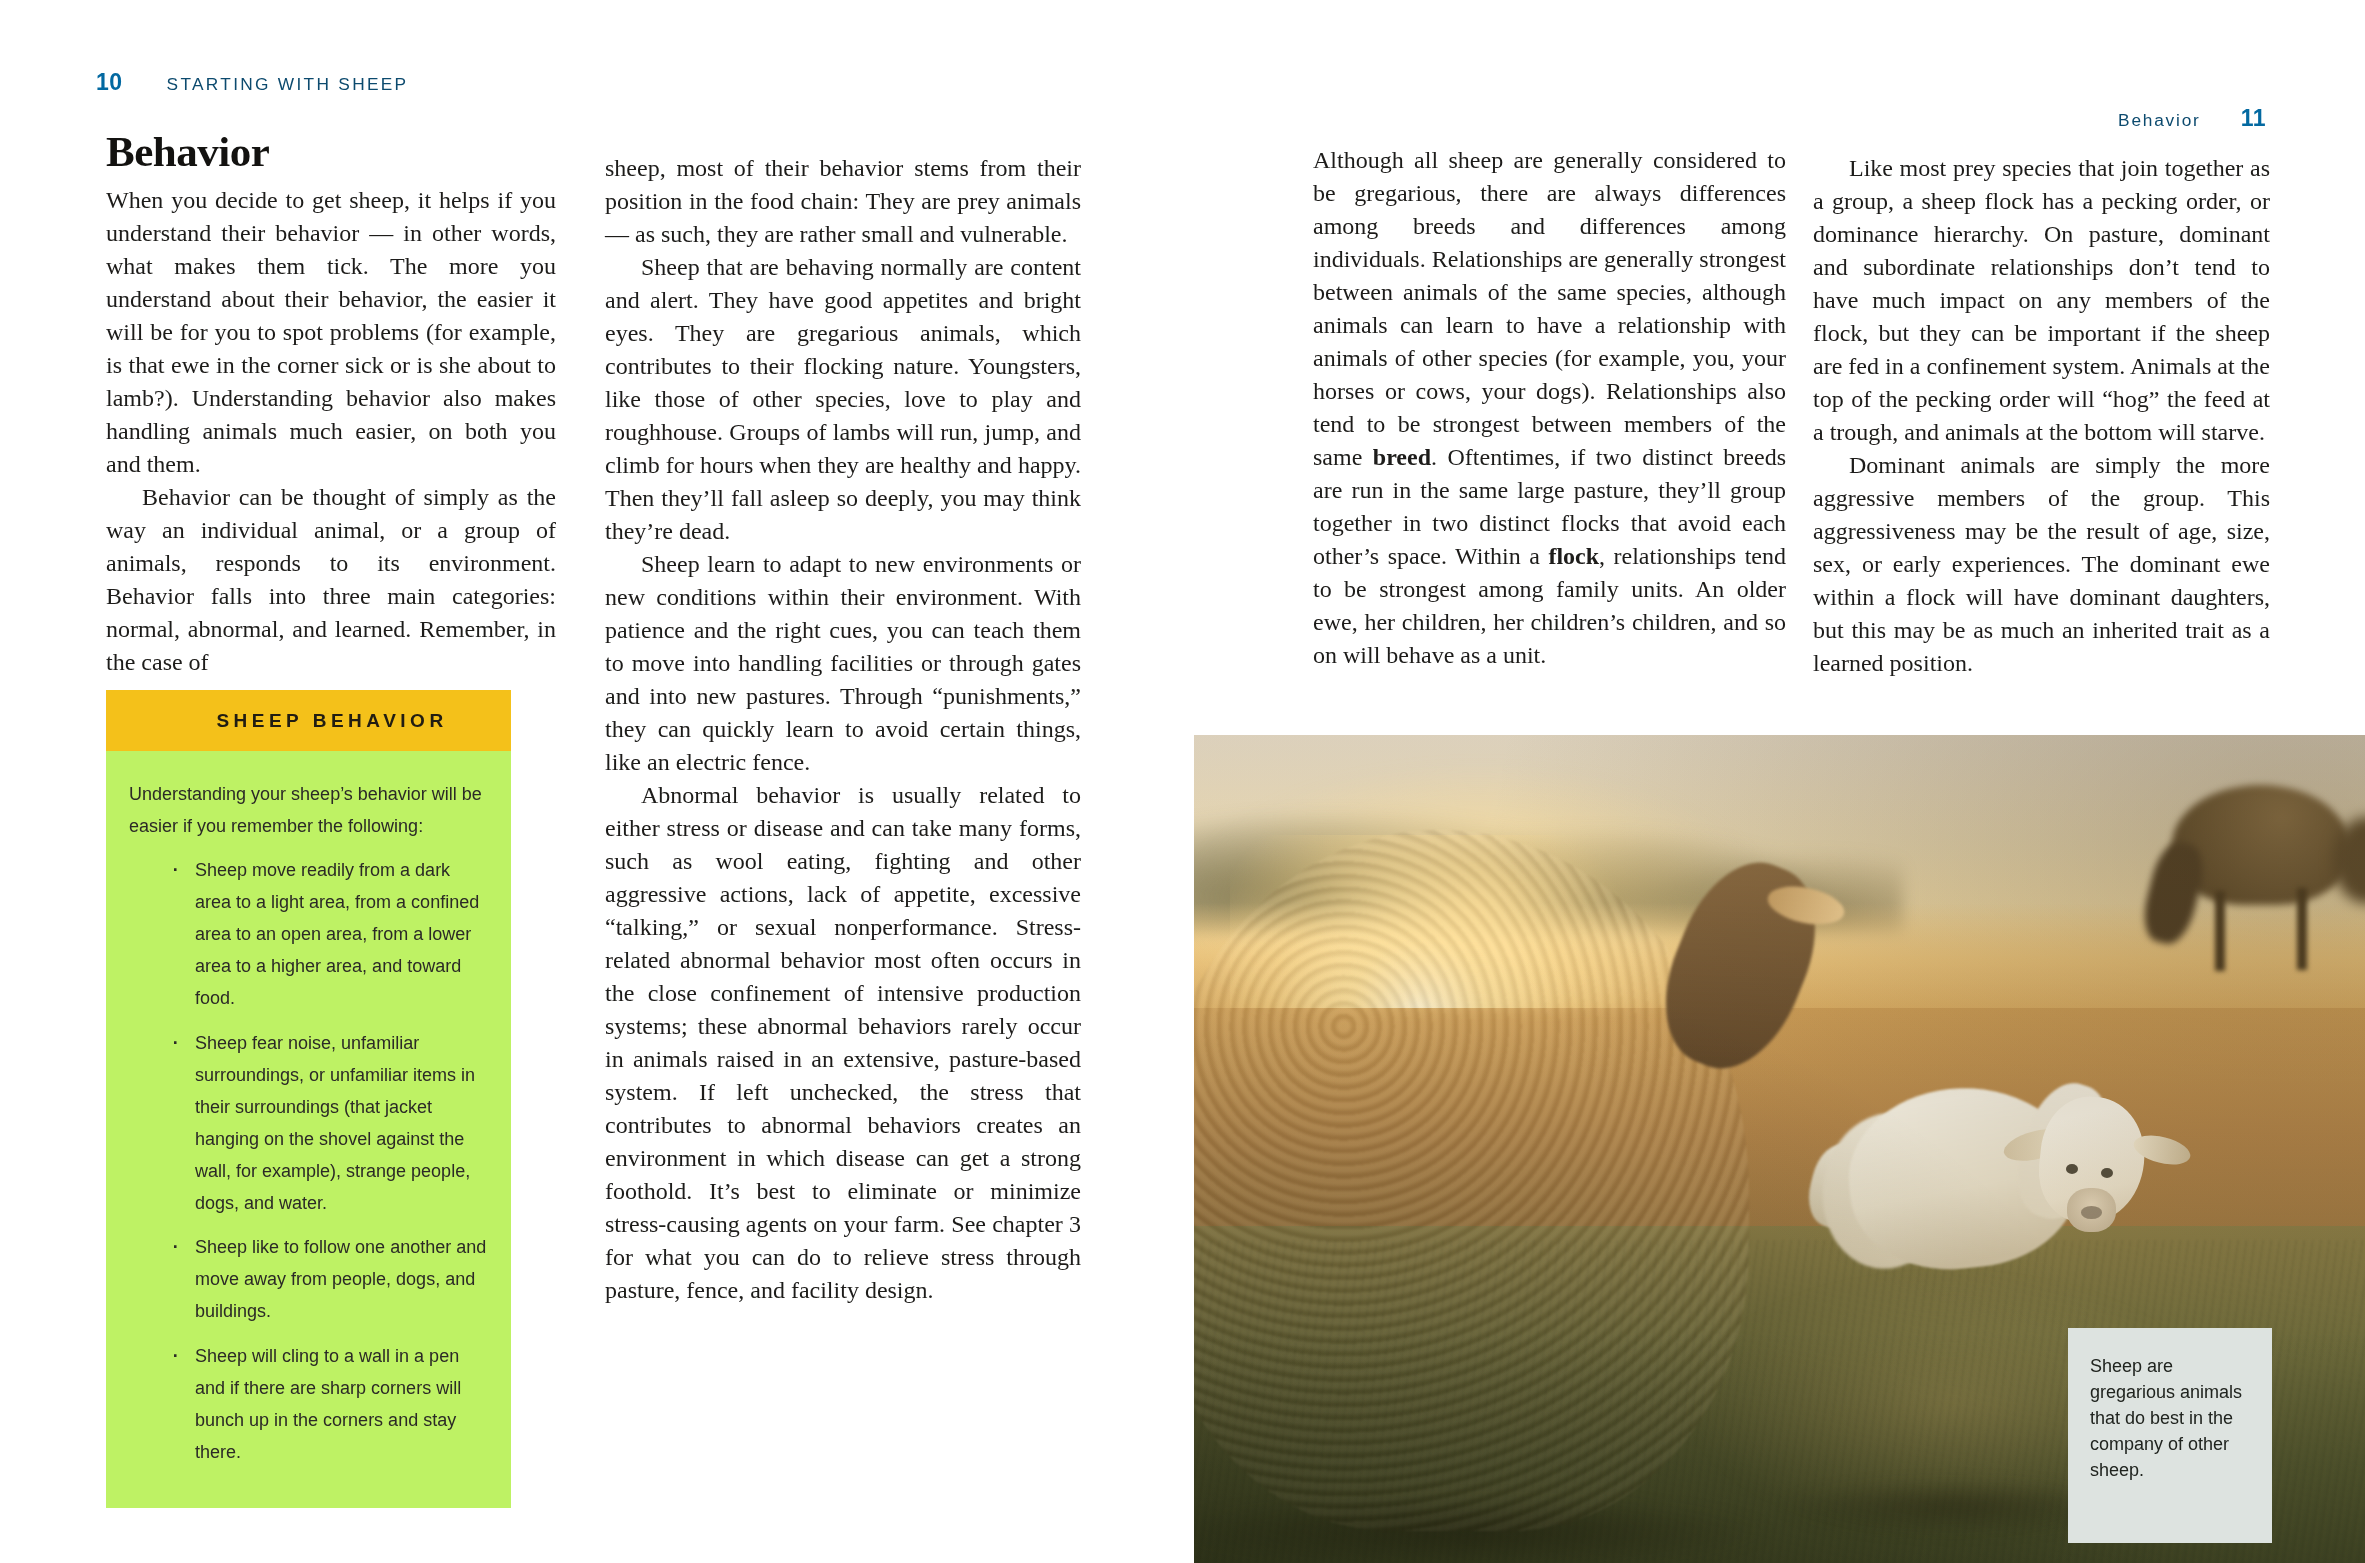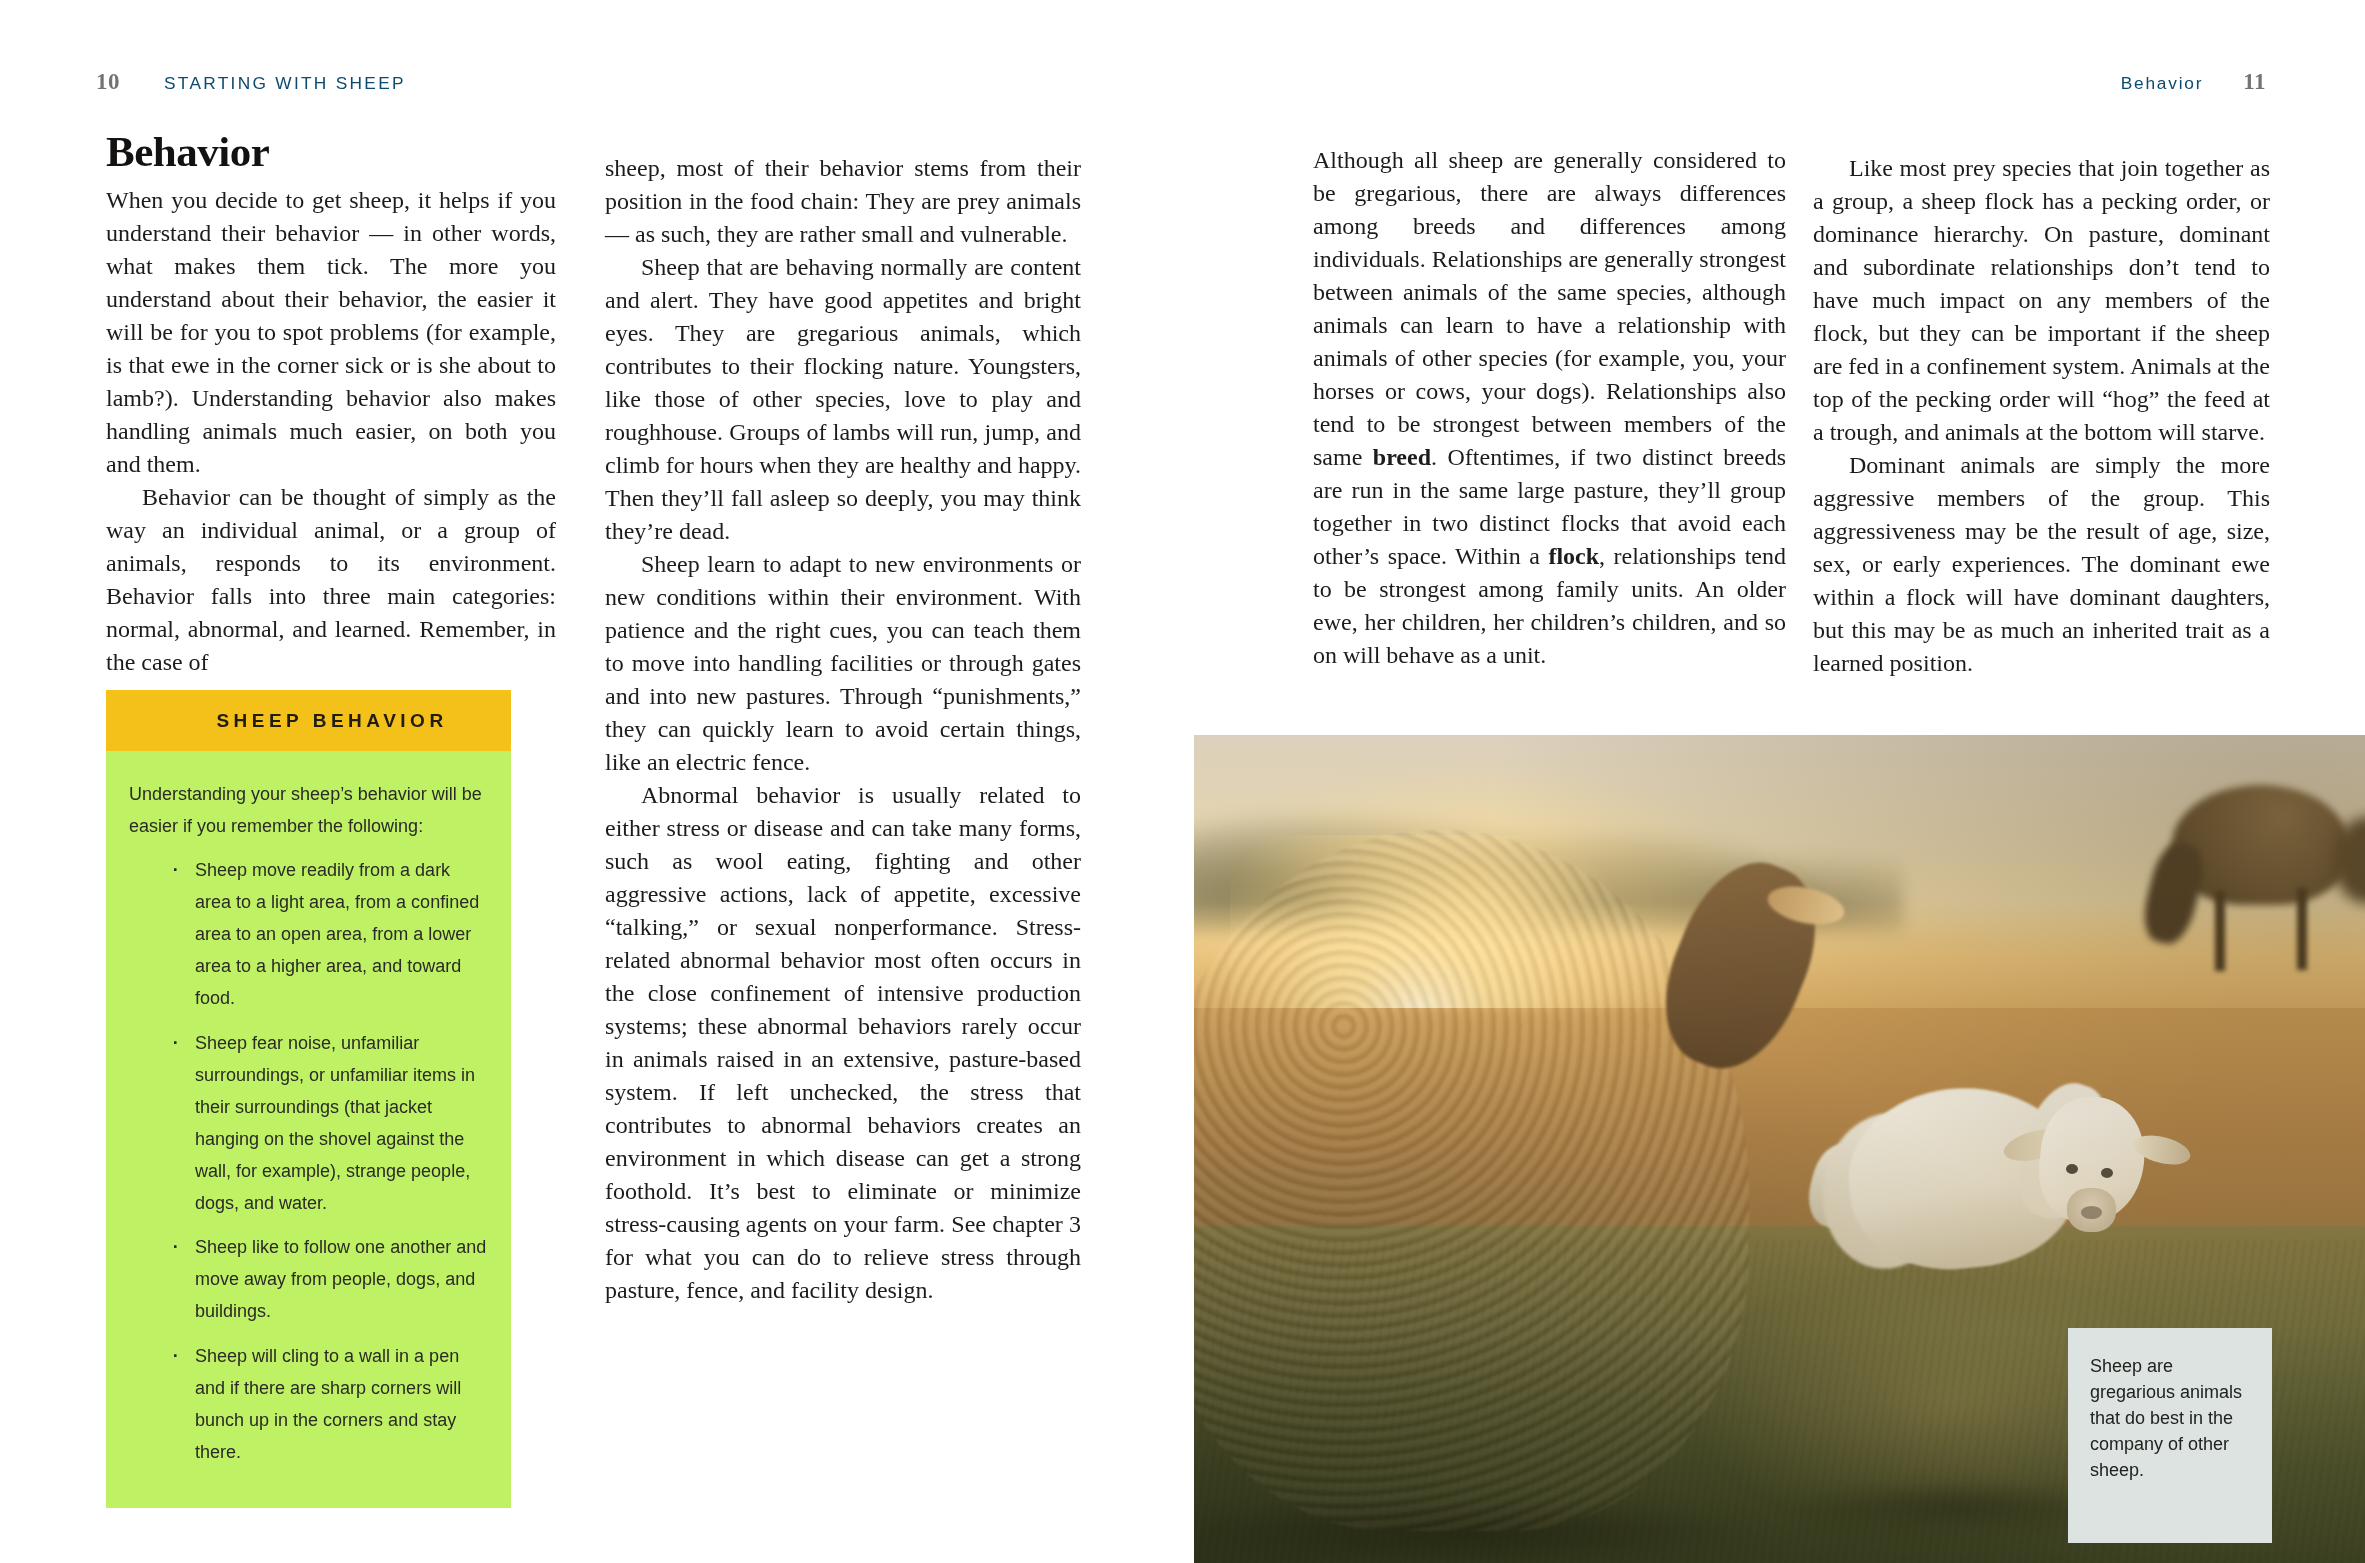--- a/index.html
+++ b/index.html
@@ -1,22 +1,22 @@
 <!DOCTYPE html>
 <html style="font-size:14.6px"><head>
 <meta charset="utf-8">
 <style>
   html,body{margin:0;padding:0;}
   body{width:2366px;height:1563px;background:#ffffff;position:relative;overflow:hidden;
        font-family:"Liberation Serif", serif;color:#1d1c1a;}
   
   .rh{position:absolute;top:69px;font-family:"Liberation Sans", sans-serif;white-space:nowrap;}
   .rh-left{left:96px;}
-  .rh-right{right:100px;}
-  .folio{font-weight:bold;font-size:23px;color:#737373;letter-spacing:0.5px;font-family:Liberation Serif, serif;}
+  .rh-right{right:100px;margin-top:36px;}
+  .folio{font-weight:bold;font-size:23px;color:#0369a1;letter-spacing:0.5px;}
   .rh-label{font-size:17.3px;letter-spacing:2.3px;color:#0c4a6e;text-transform:uppercase;}
   .rh-left .rh-label{margin-left:44px;}
   .rh-right .rh-label{margin-right:40px;letter-spacing:1.8px;text-transform:none;}
   
   .col{position:absolute;font-size:24px;line-height:33px;text-align:justify;color:#1d1c1a;}
   .col p{margin:0;}
   .col p.indent{text-indent:36px;}
   #col1{left:106px;top:135px;width:450px;}
   #col2{left:605px;top:152px;width:476px;}
   #col3{left:1313px;top:144px;width:473px;}

